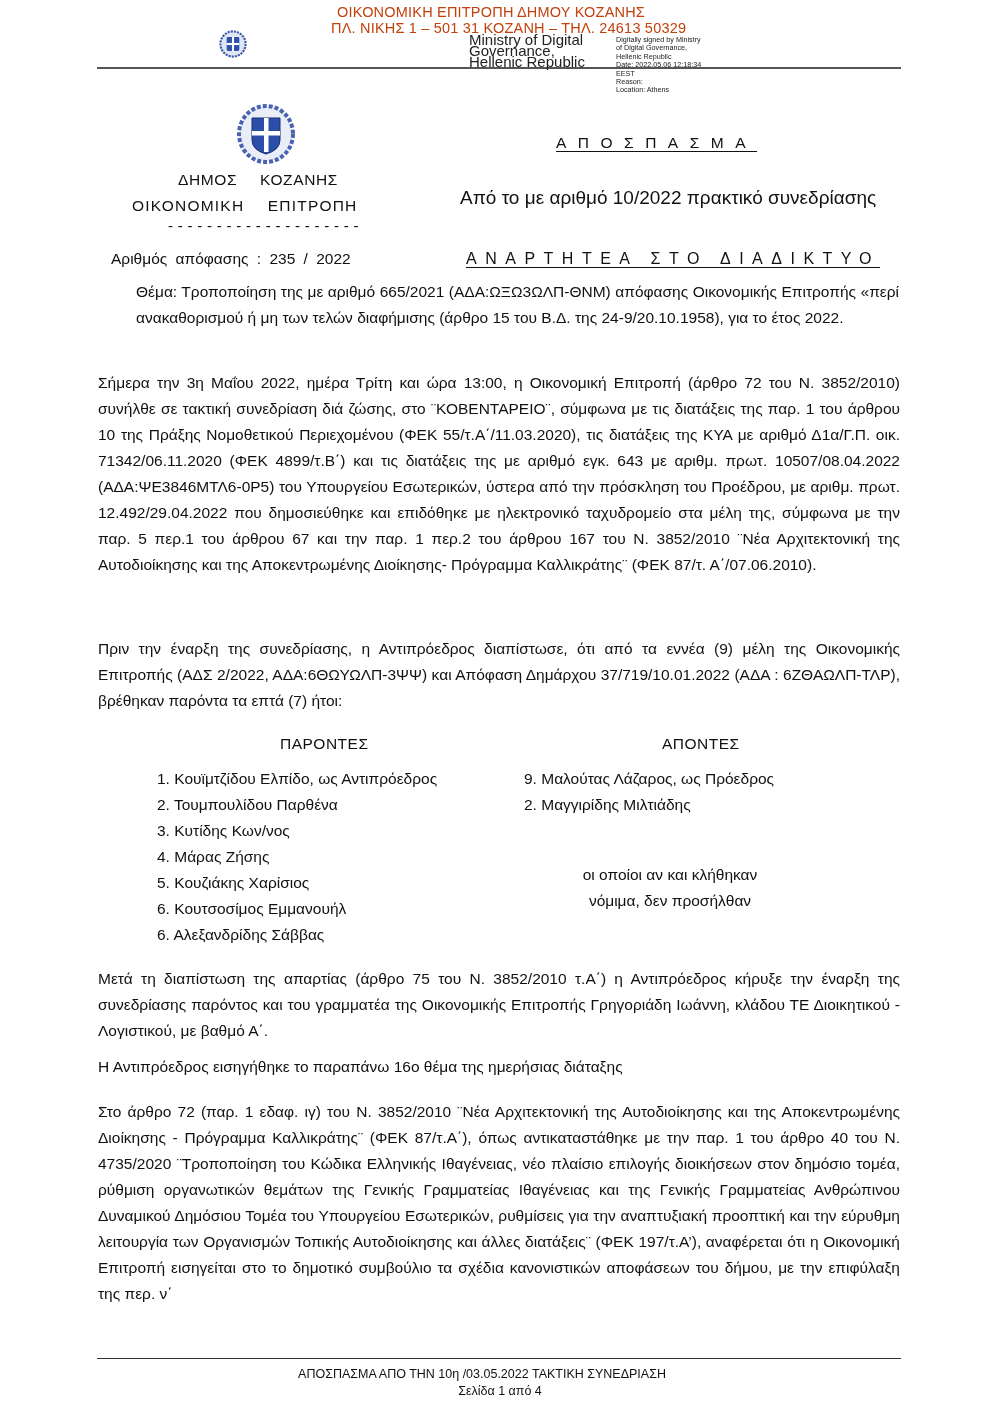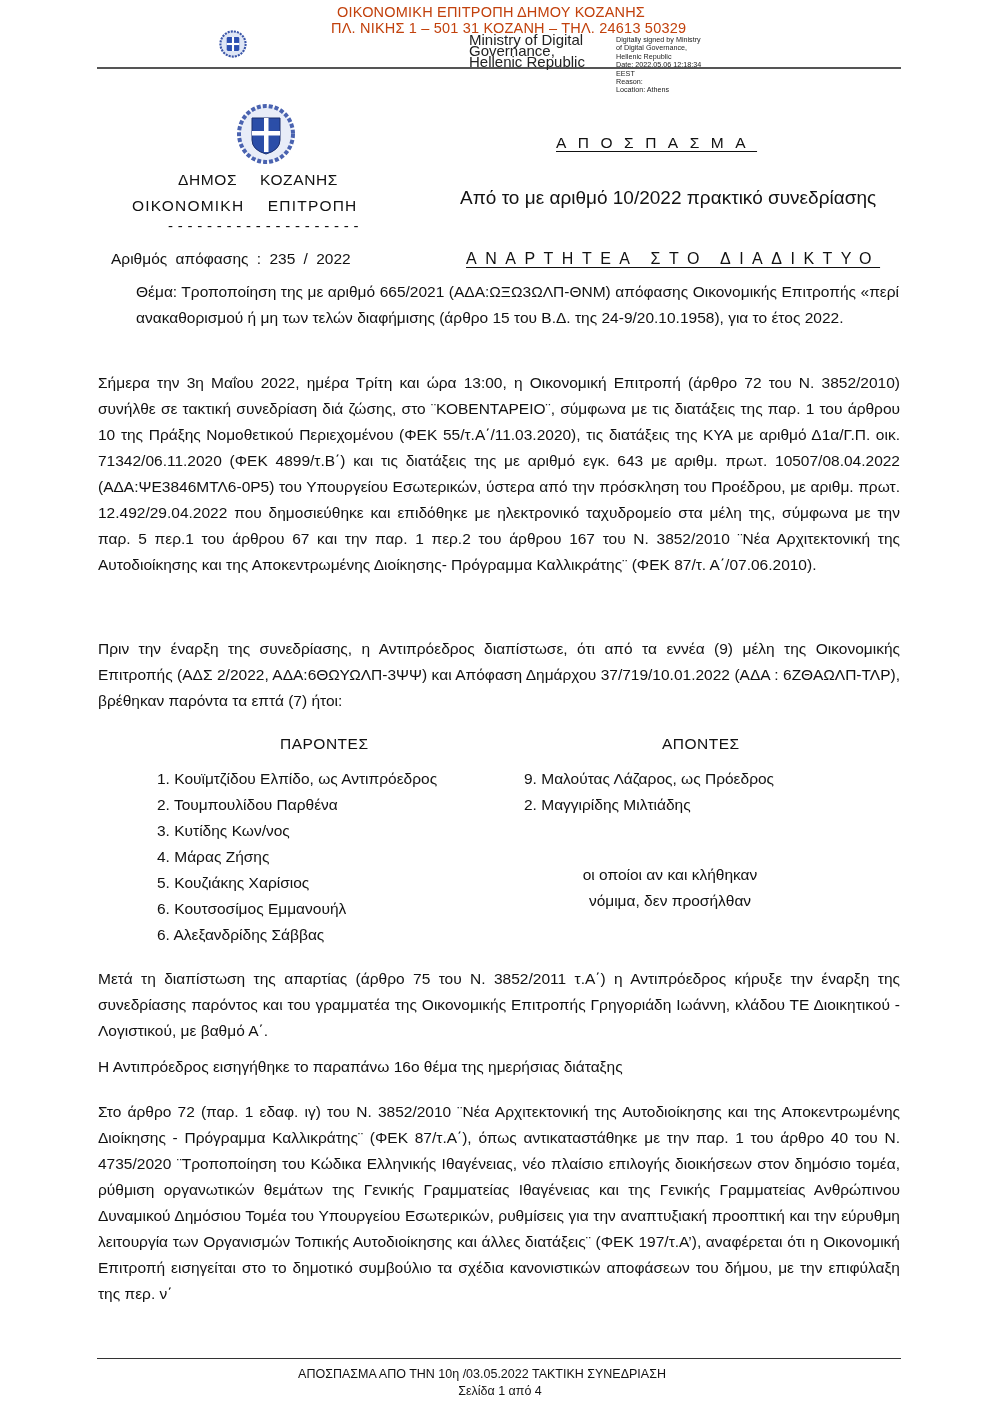--- a/index.html
+++ b/index.html
@@ -119,19 +119,19 @@
 <ol class="abs plain absent-list">
   <li>9. Μαλούτας Λάζαρος, ως Πρόεδρος</li>
   <li>2. Μαγγιρίδης Μιλτιάδης</li>
 </ol>
 
 <div class="abs absent-note">
   <div>οι οποίοι αν και κλήθηκαν</div>
   <div>νόμιμα, δεν προσήλθαν</div>
 </div>
 
-<div class="para p3">Μετά τη διαπίστωση της απαρτίας (άρθρο 75 του Ν. 3852/2011 τ.Α΄) η Αντιπρόεδρος κήρυξε την έναρξη της συνεδρίασης παρόντος και του γραμματέα της Οικονομικής Επιτροπής Γρηγοριάδη Ιωάννη, κλάδου ΤΕ Διοικητικού - Λογιστικού, με βαθμό Α΄.</div>
+<div class="para p3">Μετά τη διαπίστωση της απαρτίας (άρθρο 75 του Ν. 3852/2010 τ.Α΄) η Αντιπρόεδρος κήρυξε την έναρξη της συνεδρίασης παρόντος και του γραμματέα της Οικονομικής Επιτροπής Γρηγοριάδη Ιωάννη, κλάδου ΤΕ Διοικητικού - Λογιστικού, με βαθμό Α΄.</div>
 <div class="para p4">Η Αντιπρόεδρος εισηγήθηκε το παραπάνω 16ο θέμα της ημερήσιας διάταξης</div>
 <div class="para p5">Στο άρθρο 72 (παρ. 1 εδαφ. ιγ) του Ν. 3852/2010 ¨Νέα Αρχιτεκτονική της Αυτοδιοίκησης και της Αποκεντρωμένης Διοίκησης - Πρόγραμμα Καλλικράτης¨ (ΦΕΚ 87/τ.Α΄), όπως αντικαταστάθηκε με την παρ. 1 του άρθρο 40 του Ν. 4735/2020 ¨Τροποποίηση του Κώδικα Ελληνικής Ιθαγένειας, νέο πλαίσιο επιλογής διοικήσεων στον δημόσιο τομέα, ρύθμιση οργανωτικών θεμάτων της Γενικής Γραμματείας Ιθαγένειας και της Γενικής Γραμματείας Ανθρώπινου Δυναμικού Δημόσιου Τομέα του Υπουργείου Εσωτερικών, ρυθμίσεις για την αναπτυξιακή προοπτική και την εύρυθμη λειτουργία των Οργανισμών Τοπικής Αυτοδιοίκησης και άλλες διατάξεις¨ (ΦΕΚ 197/τ.Α’), αναφέρεται ότι η Οικονομική Επιτροπή εισηγείται στο το δημοτικό συμβούλιο τα σχέδια κανονιστικών αποφάσεων του δήμου, με την επιφύλαξη της περ. ν΄</div>
 
 <div class="abs foot-rule"></div>
 <div class="abs footer1">ΑΠΟΣΠΑΣΜΑ ΑΠΟ ΤΗΝ 10η /03.05.2022  ΤΑΚΤΙΚΗ  ΣΥΝΕΔΡΙΑΣΗ</div>
 <div class="abs footer2">Σελίδα 1 από 4</div>
 
 </body></html>

